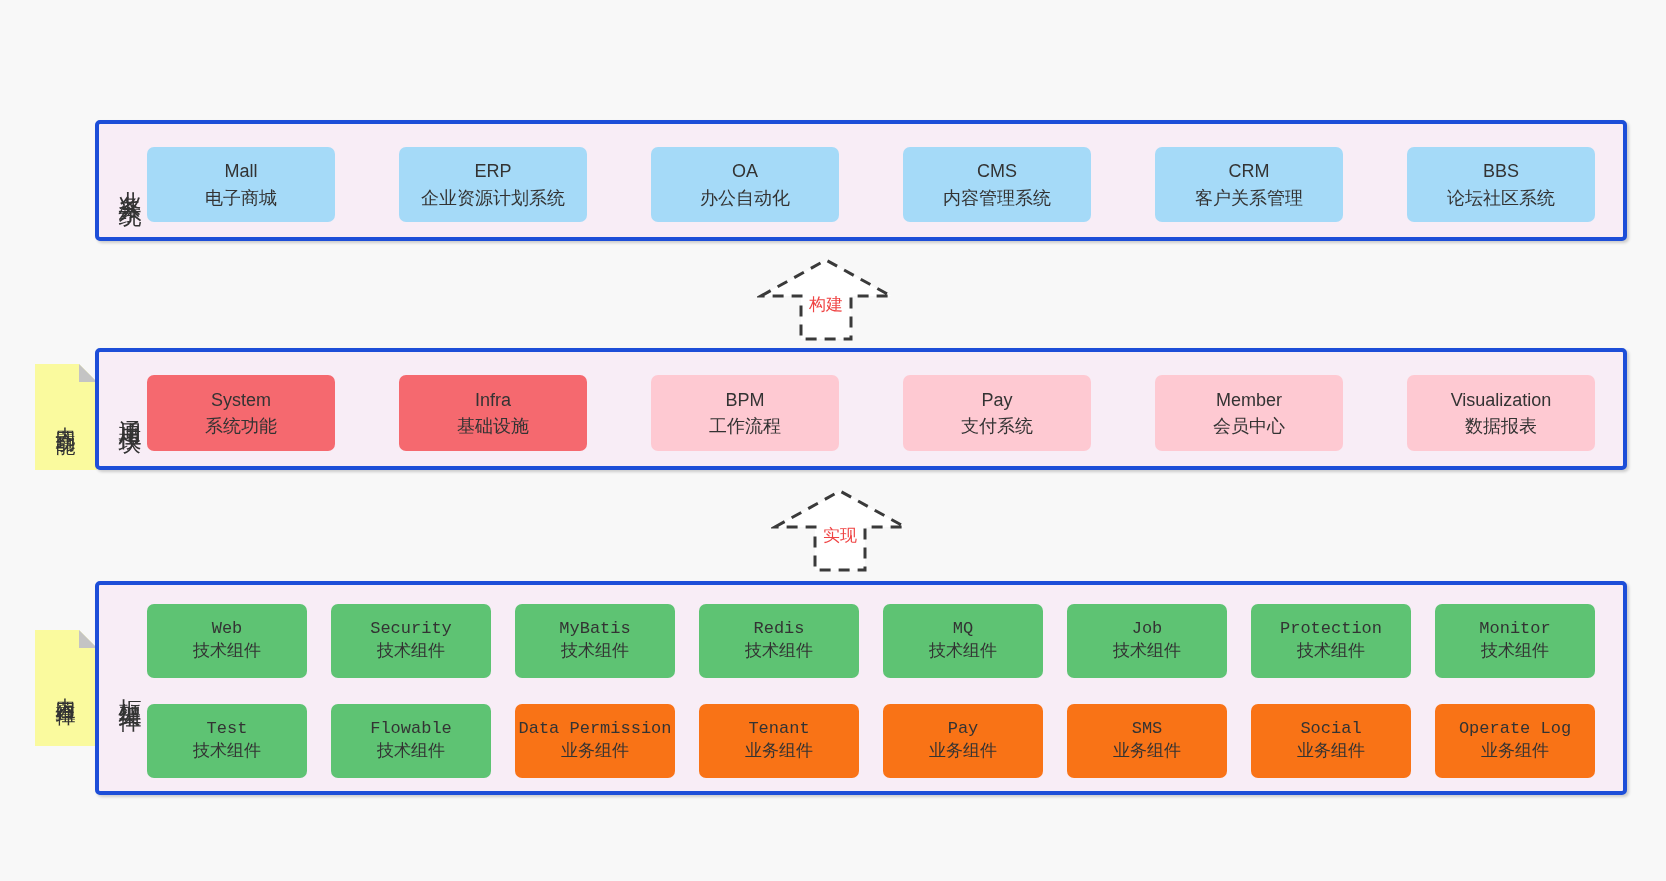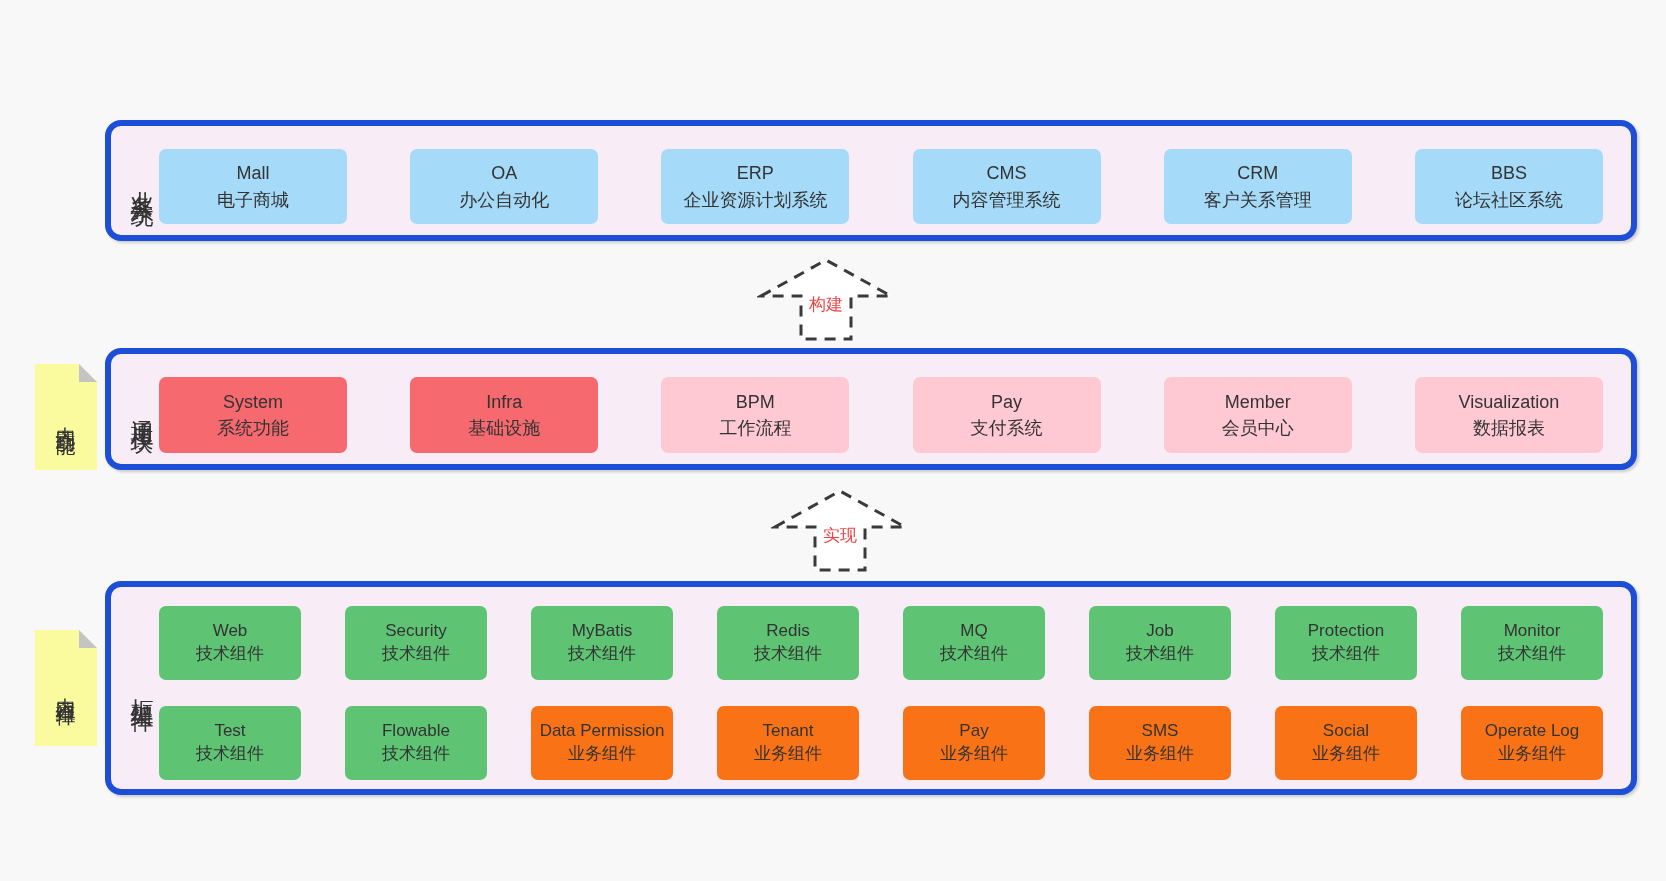--- a/index.html
+++ b/index.html
@@ -2,22 +2,22 @@
 <html><head>
 <meta charset="utf-8">
 <style>
   html,body{margin:0;padding:0;}
   body{
     width:1666px;height:881px;position:relative;overflow:hidden;
     background:#f8f8f8;color:#3a3a3a;
     font-family:"Liberation Sans","DejaVu Sans",sans-serif;
   }
   .layer{
-    position:absolute;left:105px;width:1532px;
-    background:#f8edf6;border:6px solid #1d4ed8;border-radius:16px;
+    position:absolute;left:95px;width:1532px;
+    background:#f8edf6;border:4px solid #1d4ed8;border-radius:5px;
     box-shadow:2px 2px 3px rgba(0,0,0,0.18);
     z-index:2;box-sizing:border-box;
   }
   .layer-business{top:120px;height:121px;}
   .layer-modules{top:348px;height:122px;}
   .layer-components{top:581px;height:214px;}
 
   .side-label{
     position:absolute;left:14px;top:0;bottom:0;width:34px;
     display:flex;align-items:center;justify-content:center;
@@ -35,21 +35,21 @@
   .row-modules{top:23px;height:76px;}
   .row-comp-1{top:19px;height:74px;}
   .row-comp-2{top:119px;height:74px;}
 
   .abox{
     border-radius:7px;
     display:flex;flex-direction:column;align-items:center;justify-content:center;
     text-align:center;font-size:18px;line-height:1.45;color:#333;
   }
   .row-business .abox,.row-modules .abox{width:188px;}
-  .row-comp-1 .abox,.row-comp-2 .abox{width:142px;font-size:17px;line-height:1.35;}
+  .row-comp-1 .abox,.row-comp-2 .abox{width:160px;font-size:17px;line-height:1.35;font-family:Liberation Mono, monospace;}
   .v-blue{background:#a5daf8;}
   .v-red{background:#f5696f;}
   .v-pink{background:#fec9d2;}
   .v-green{background:#5ec373;}
   .v-lightgreen{background:#f97316;}
 
   .sticky{
     position:absolute;left:35px;width:62px;background:#fafa9e;z-index:1;
     display:flex;align-items:center;justify-content:center;
   }
@@ -76,26 +76,26 @@
 <div class="layer layer-business">
   <div class="side-label">
     <span>业务系统</span>
   </div>
   <div class="row row-business">
     <div class="abox v-blue">
       <span>Mall</span>
       <span>电子商城</span>
     </div>
     <div class="abox v-blue">
+      <span>ERP</span>
+      <span>企业资源计划系统</span>
+    </div>
+    <div class="abox v-blue">
       <span>OA</span>
       <span>办公自动化</span>
-    </div>
-    <div class="abox v-blue">
-      <span>ERP</span>
-      <span>企业资源计划系统</span>
     </div>
     <div class="abox v-blue">
       <span>CMS</span>
       <span>内容管理系统</span>
     </div>
     <div class="abox v-blue">
       <span>CRM</span>
       <span>客户关系管理</span>
     </div>
     <div class="abox v-blue">

